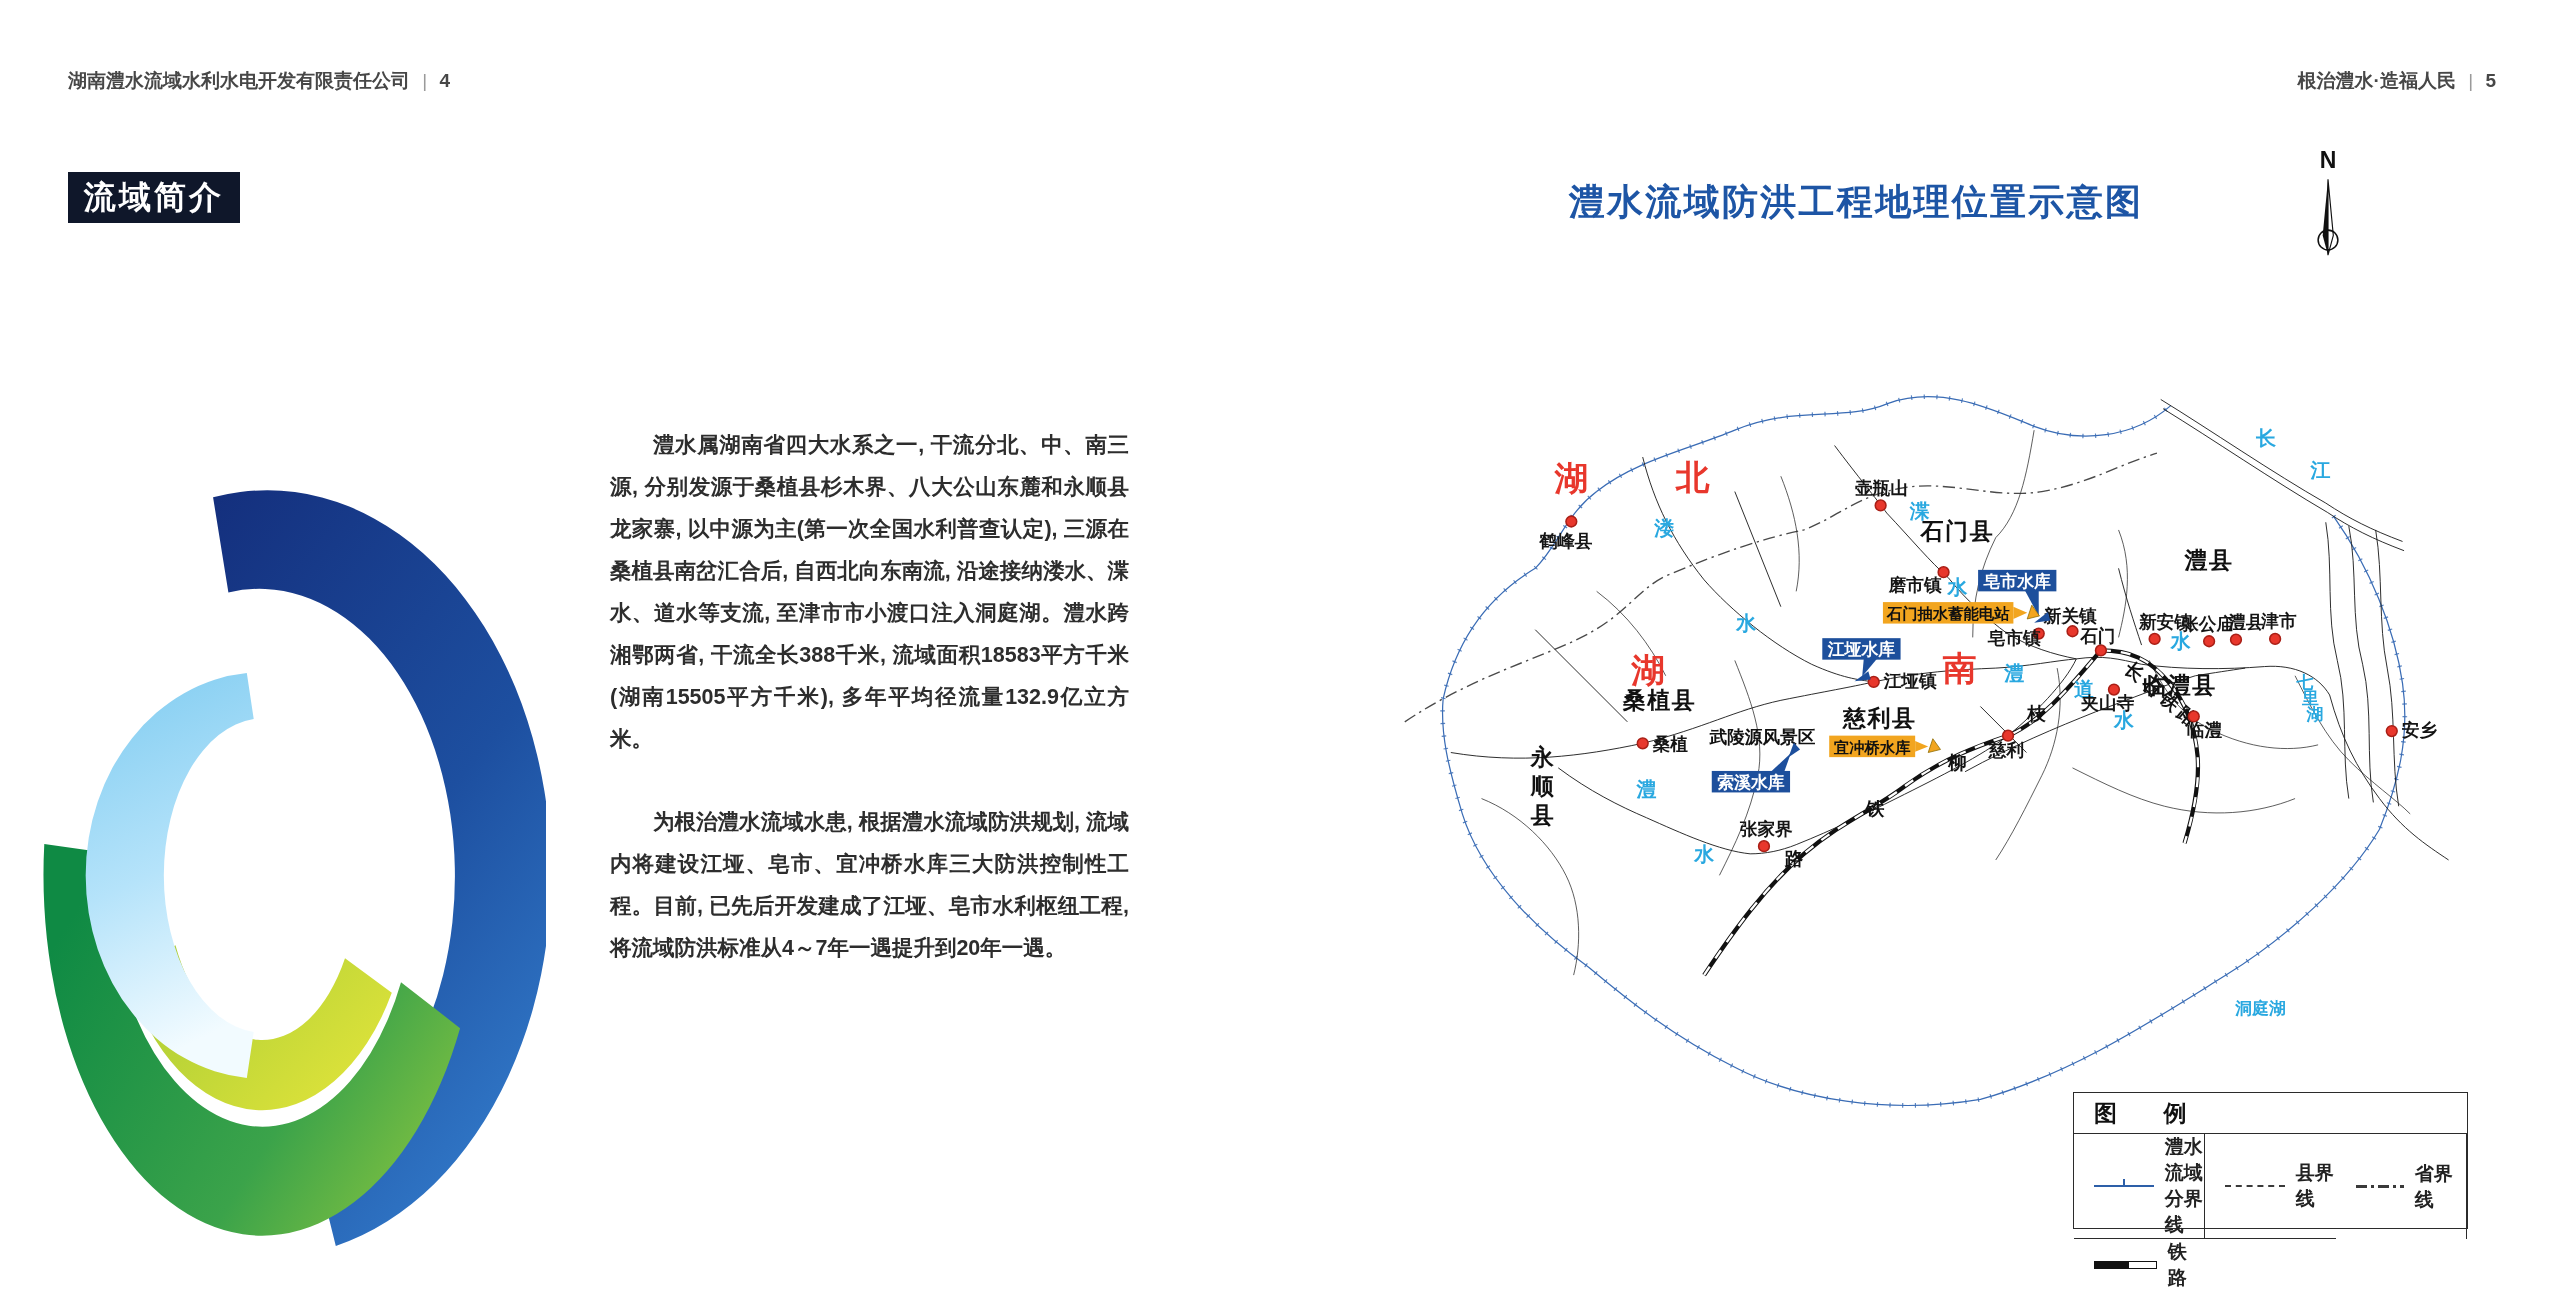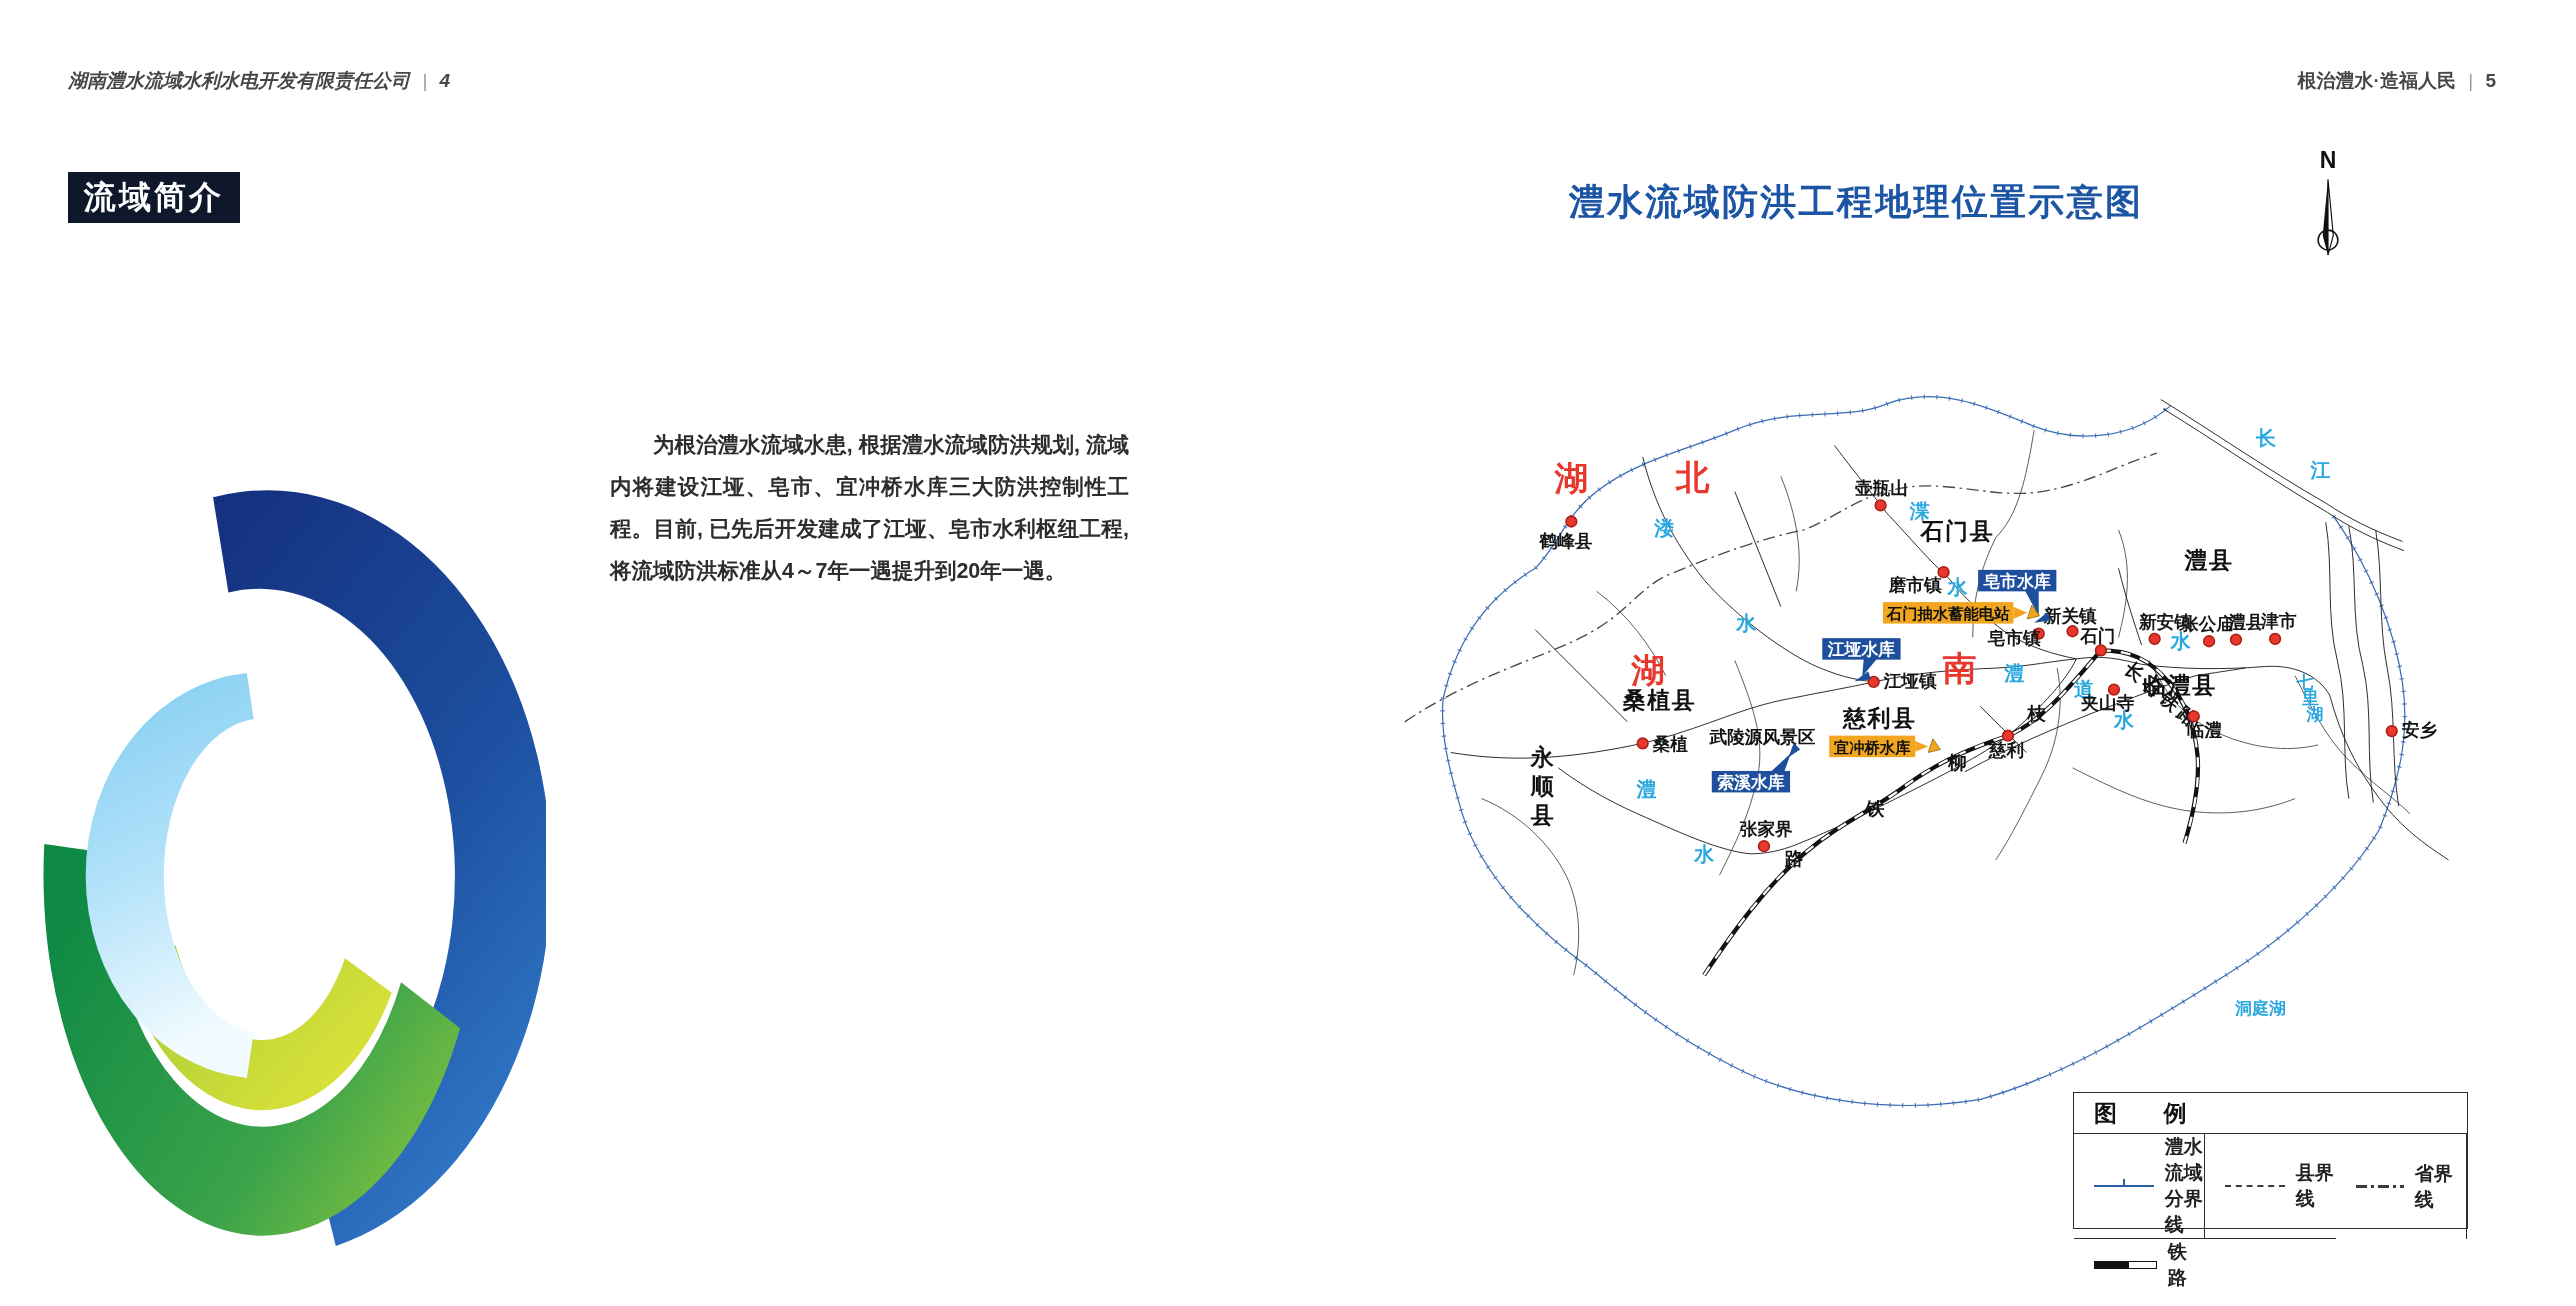--- a/index.html
+++ b/index.html
@@ -1,20 +1,20 @@
 <!DOCTYPE html>
 <html style="font-size:12.3px"><head>
 <meta charset="utf-8">
 <style>
   html,body{margin:0;padding:0;background:#fff;}
   .spread{position:relative;width:2576px;height:1306px;background:#ffffff;
           font-family:"Liberation Sans",sans-serif;overflow:hidden;}
   
   .hdr{position:absolute;top:68px;font-size:19px;font-weight:700;color:#474747;white-space:nowrap;}
-  .hdr-left{left:68px;font-style:italic;}
+  .hdr-left{left:68px;}
   .hdr-right{right:80px;text-align:right;}
   .hdr .sep{color:#9a9a9a;margin:0 12.3px;font-weight:400;}
   
   .badge{position:absolute;left:68px;top:172px;width:172px;height:51px;background:#0f172a;
          color:#fff;font-size:32px;font-weight:700;text-align:center;line-height:51px;letter-spacing:3.1px;}
   
   .bodytext{position:absolute;left:610px;top:424px;width:519px;font-size:21.5px;font-weight:700;
             color:#2d2d2d;line-height:42px;text-align:justify;}
   .bodytext p{margin:0 0 41px 0;text-indent:2em;}
   
@@ -96,20 +96,21 @@
           <stop offset="1" stop-color="#f2fbff"></stop>
       </linearGradient>
     </defs>
     <path fill="url(#gNavy)" d="M266,47 A370,500 0 0 1 426,1023 L396,902 A255,375 0 0 0 286,171 Z"></path>
     <path fill="url(#gGreen)" d="M46,499 A285,470 0 0 0 588,739 L511,679 A200,330 0 0 1 131,511 Z"></path>
     <path fill="url(#gLime)" d="M153,669 A195,305 0 0 0 499,693 L438,648 A125,215 0 0 1 217,631 Z"></path>
     <path fill="url(#gSky)" d="M310,276 A230,265 0 0 0 310,804 L319,744 A130,205 0 0 1 319,336 Z"></path>
   </svg>
 
   <div class="bodytext">
+    <p>澧水属湖南省四大水系之一, 干流分北、中、南三源, 分别发源于桑植县杉木界、八大公山东麓和永顺县龙家寨, 以中源为主(第一次全国水利普查认定), 三源在桑植县南岔汇合后, 自西北向东南流, 沿途接纳溇水、渫水、道水等支流, 至津市市小渡口注入洞庭湖。澧水跨湘鄂两省, 干流全长388千米, 流域面积18583平方千米(湖南15505平方千米), 多年平均径流量132.9亿立方米。</p>
     <p>为根治澧水流域水患, 根据澧水流域防洪规划, 流域内将建设江垭、皂市、宜冲桥水库三大防洪控制性工程。目前, 已先后开发建成了江垭、皂市水利枢纽工程, 将流域防洪标准从4～7年一遇提升到20年一遇。</p>
   </div>
 
   <div class="hdr hdr-right">
     <span>根治澧水·造福人民</span><span class="sep">|</span><span>5</span>
   </div>
 
   <div class="map-title">澧水流域防洪工程地理位置示意图</div>
 
   <div class="compass">

